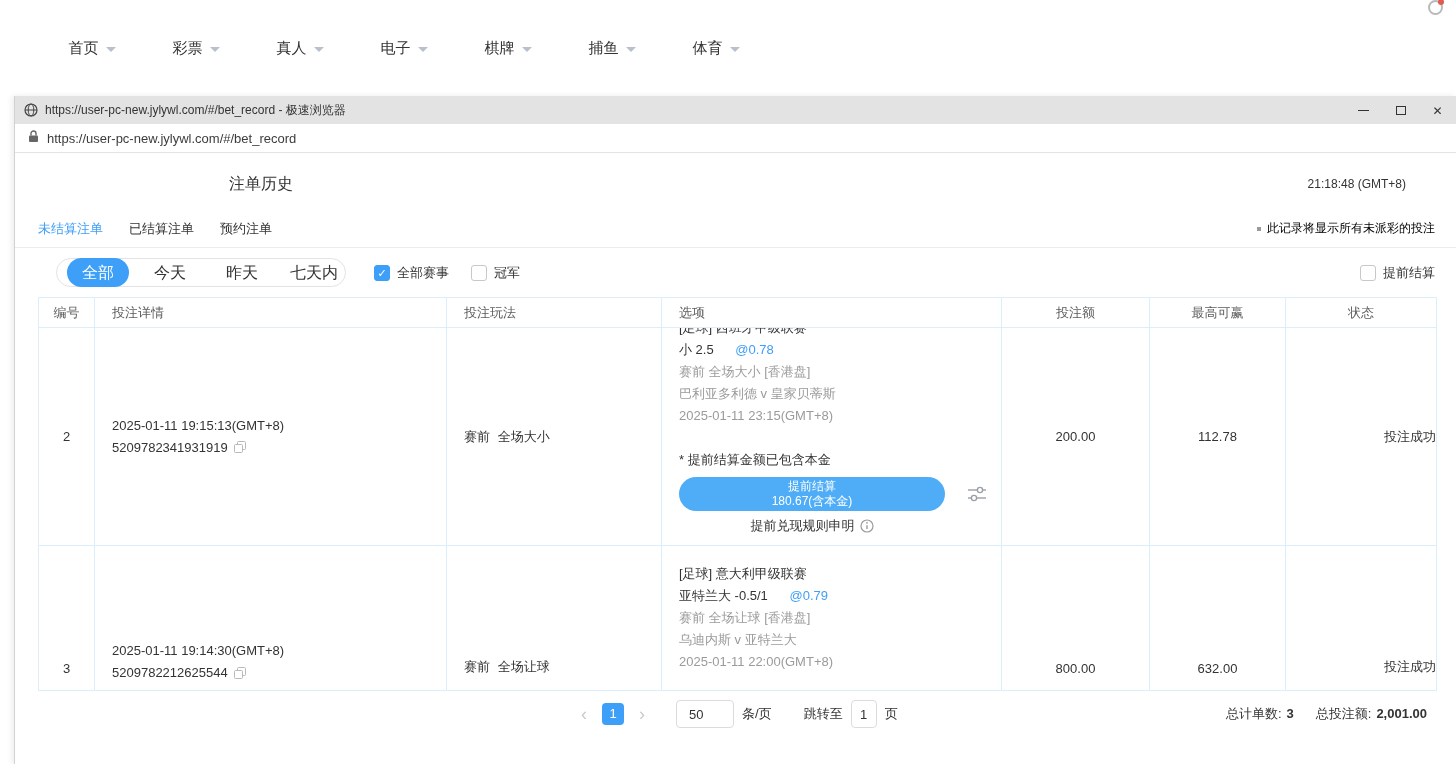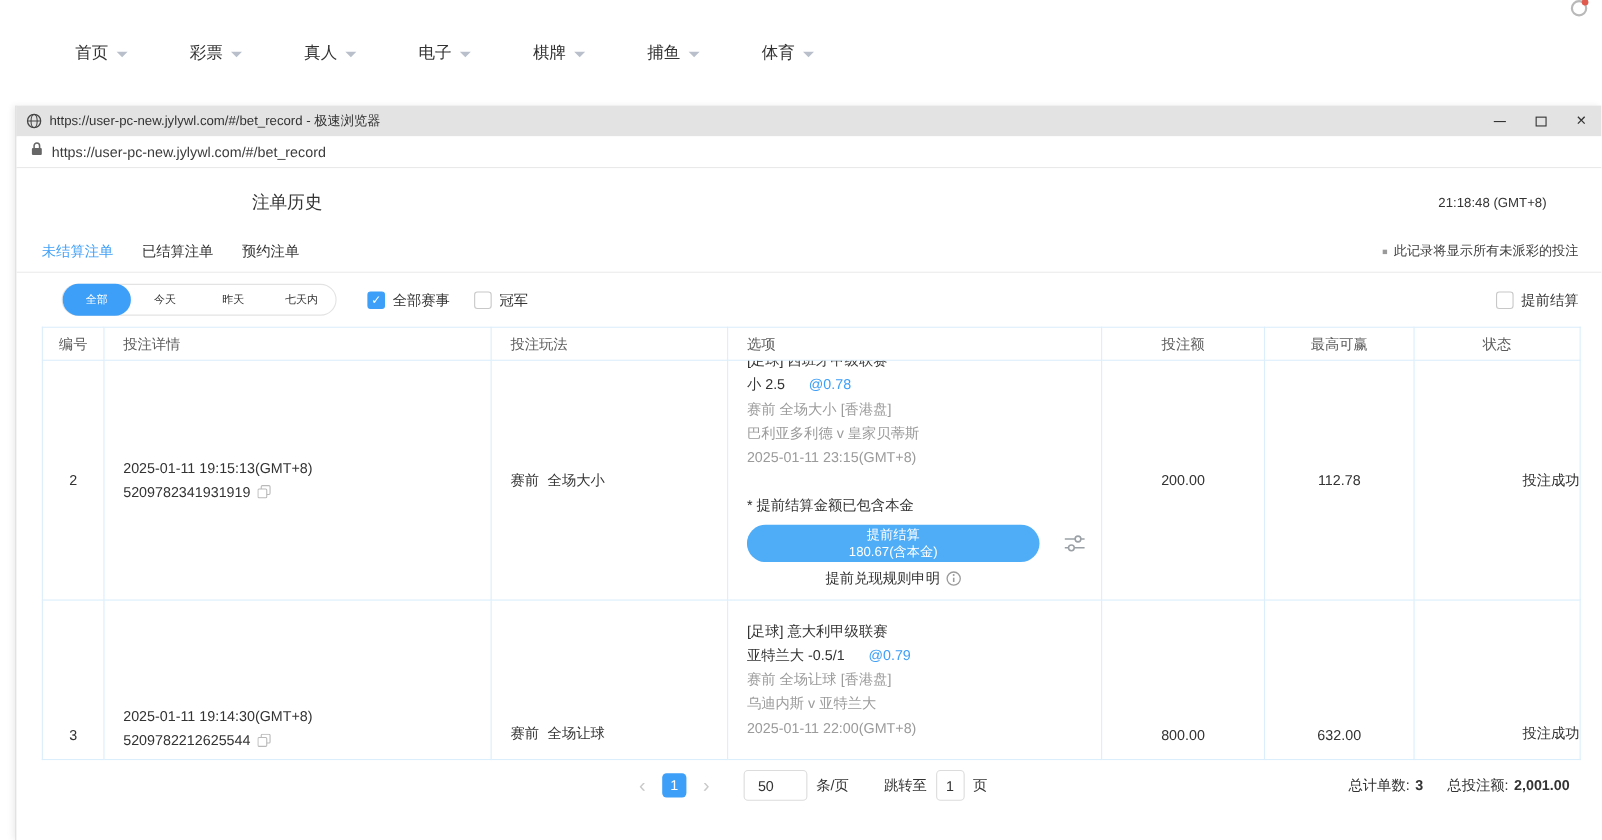--- a/index.html
+++ b/index.html
@@ -45,28 +45,28 @@
   .content{ position:relative; height:calc(100% - 57px); background:#fff; }
   
   .header-bar{ height:57px; position:relative; }
   .page-title{ position:absolute; left:214px; top:21px; font-size:16px; color:#333; }
   .page-time{ position:absolute; right:50px; top:24px; font-size:12px; color:#333; }
   
   .tabs-row{ height:38px; border-bottom:1px solid #ececec; display:flex; align-items:center;
     padding-left:23px; position:relative; }
   .tab{ font-size:13px; margin-right:26px; color:#333; cursor:pointer; }
   .tab.active{ color:var(--accent); }
-  .tabs-note{ position:absolute; right:21px; font-size:12px; color:#404040; display:flex;
+  .tabs-note{ position:absolute; right:21px; font-size:12px; color:#000000; display:flex;
     align-items:center; gap:6px; }
   .bullet{ width:4px; height:4px; background:#9a9a9a; display:inline-block; }
   
   .filter-row{ height:49px; display:flex; align-items:center; padding-left:41px; position:relative; }
   .seg-group{ display:flex; border:1px solid #e3e3e3; border-radius:15px; height:29px; align-items:center; }
-  .seg-item{ width:62px; text-align:center; font-size:10px; line-height:29px; height:29px;
-    color:#333; cursor:pointer; }
+  .seg-item{ width:62px; text-align:center; font-size:16px; line-height:29px; height:29px;
+    color:#333; cursor:pointer;margin-left:10px; }
   .seg-item.active{ background:var(--accent); color:#fff; border-radius:15px; }
   .chk-wrap{ display:flex; align-items:center; gap:7px; margin-left:28px; font-size:13px; cursor:pointer; }
   .chk-wrap + .chk-wrap{ margin-left:22px; }
   .checkbox{ width:16px; height:16px; border-radius:3px; background:#fff; border:1px solid #c8c8c8;
     position:relative; flex:none; }
   .checkbox.checked{ background:var(--accent); border-color:var(--accent); }
   .checkbox.checked::after{ content:"\2713"; color:#fff; font-size:11px; position:absolute;
     left:2.5px; top:0.5px; line-height:14px; }
   .chk-wrap.early{ position:absolute; right:21px; margin-left:0; }
   

